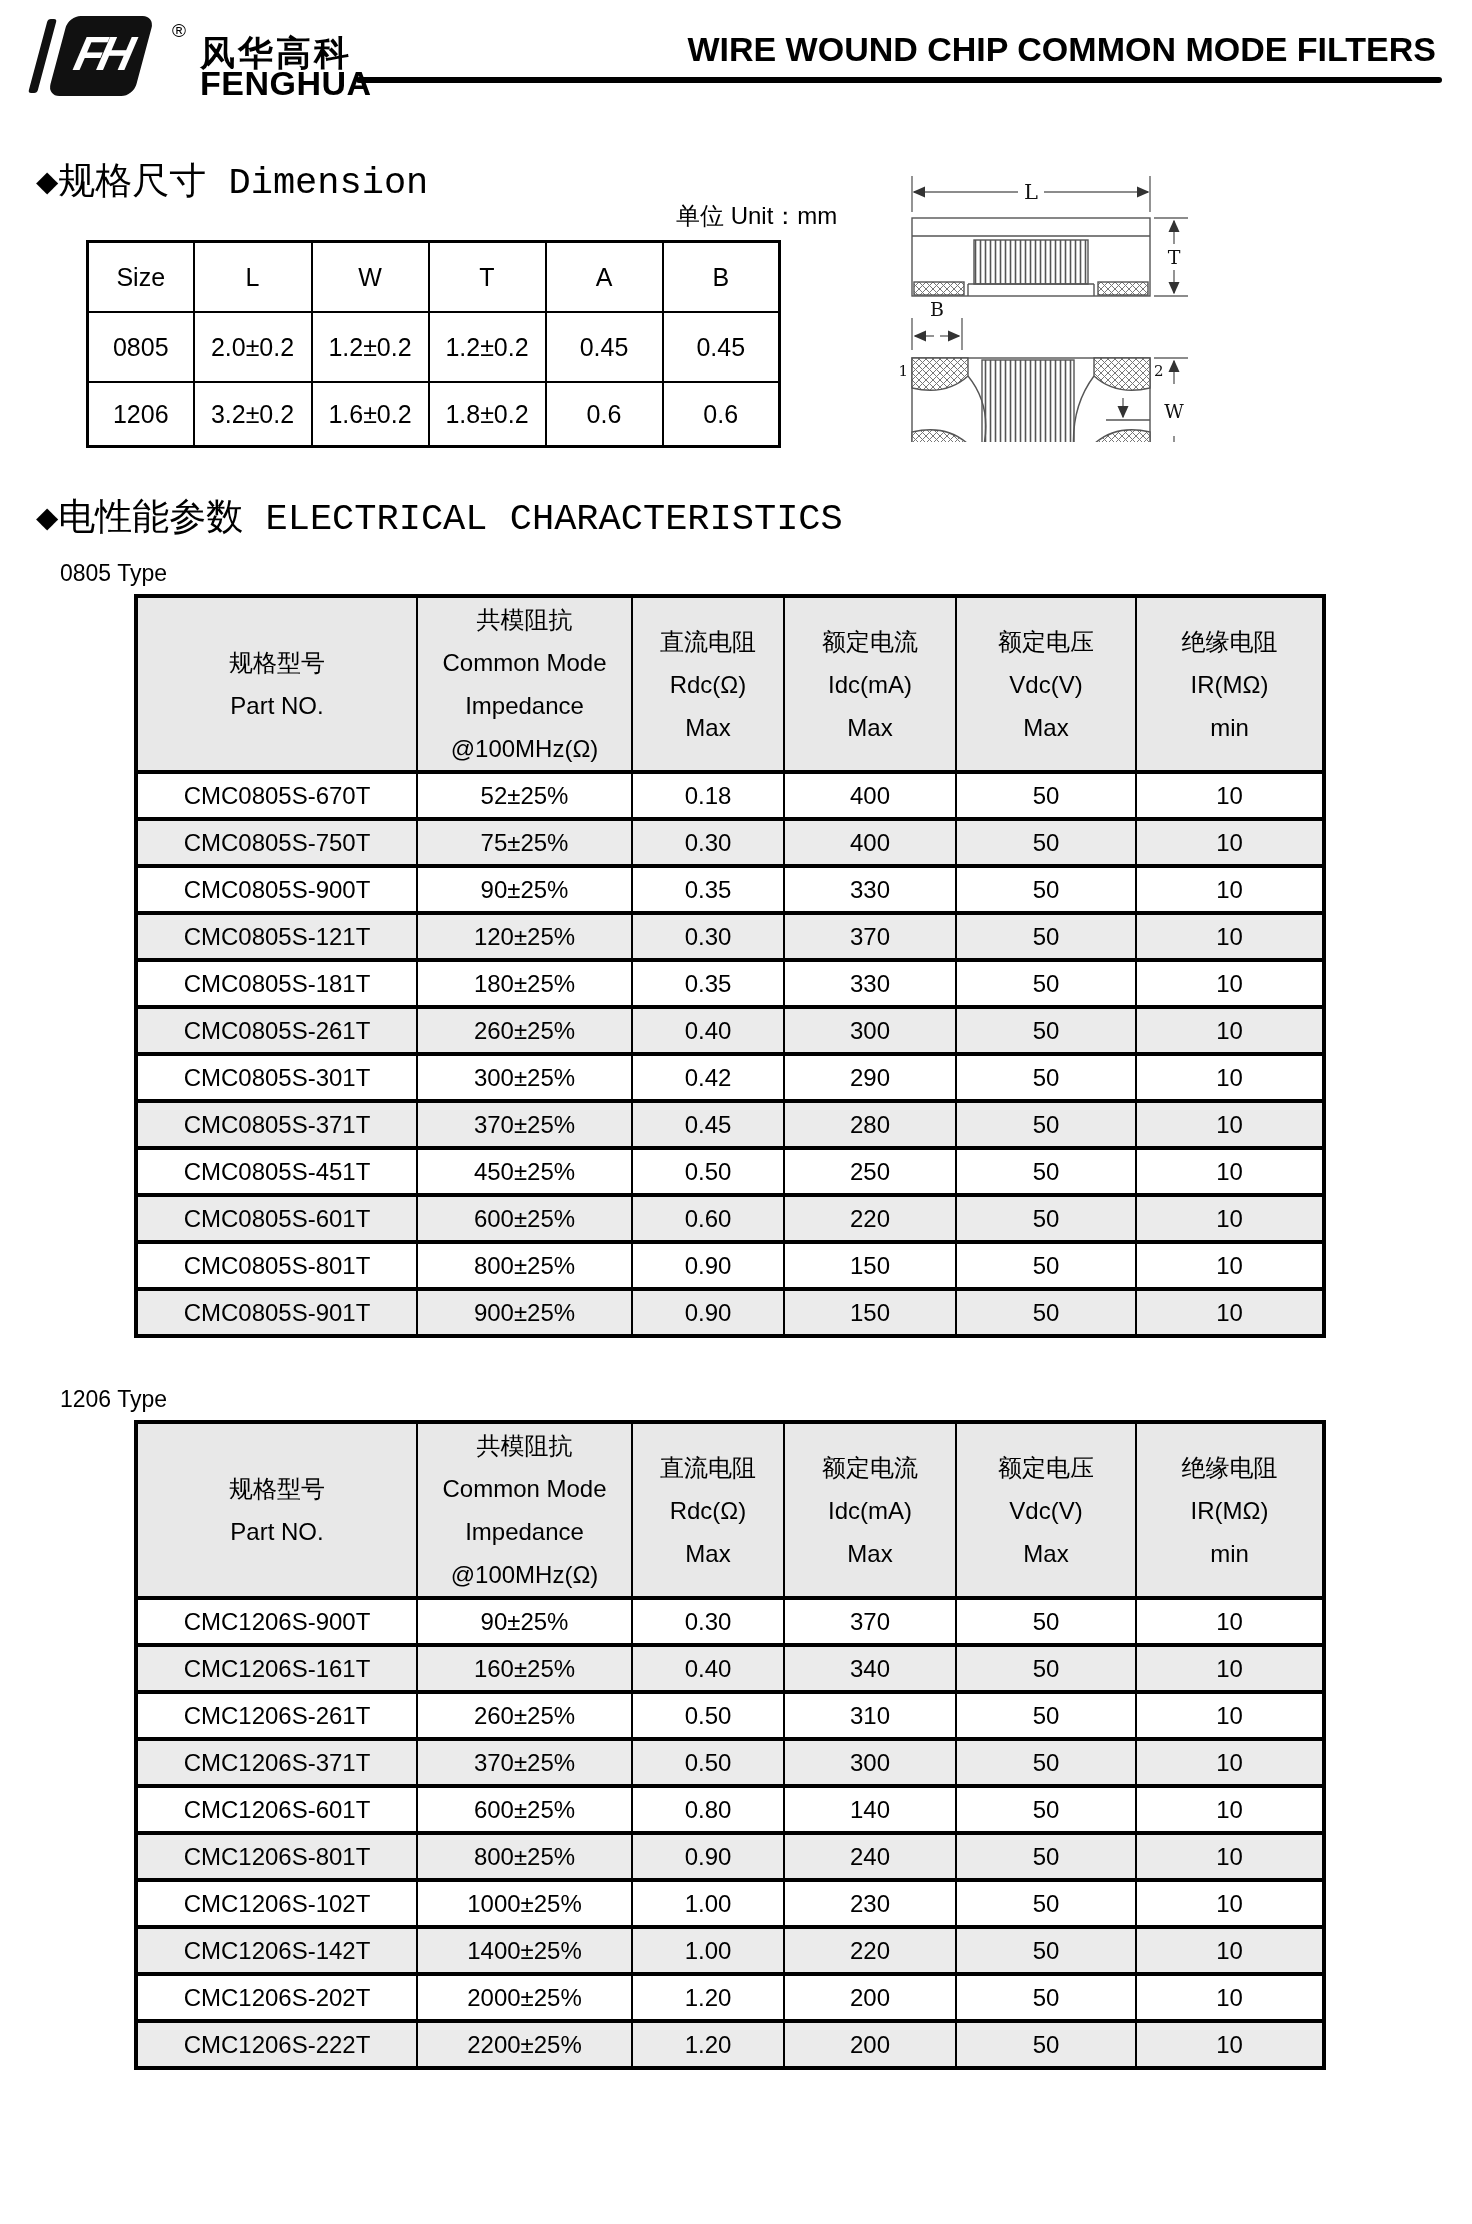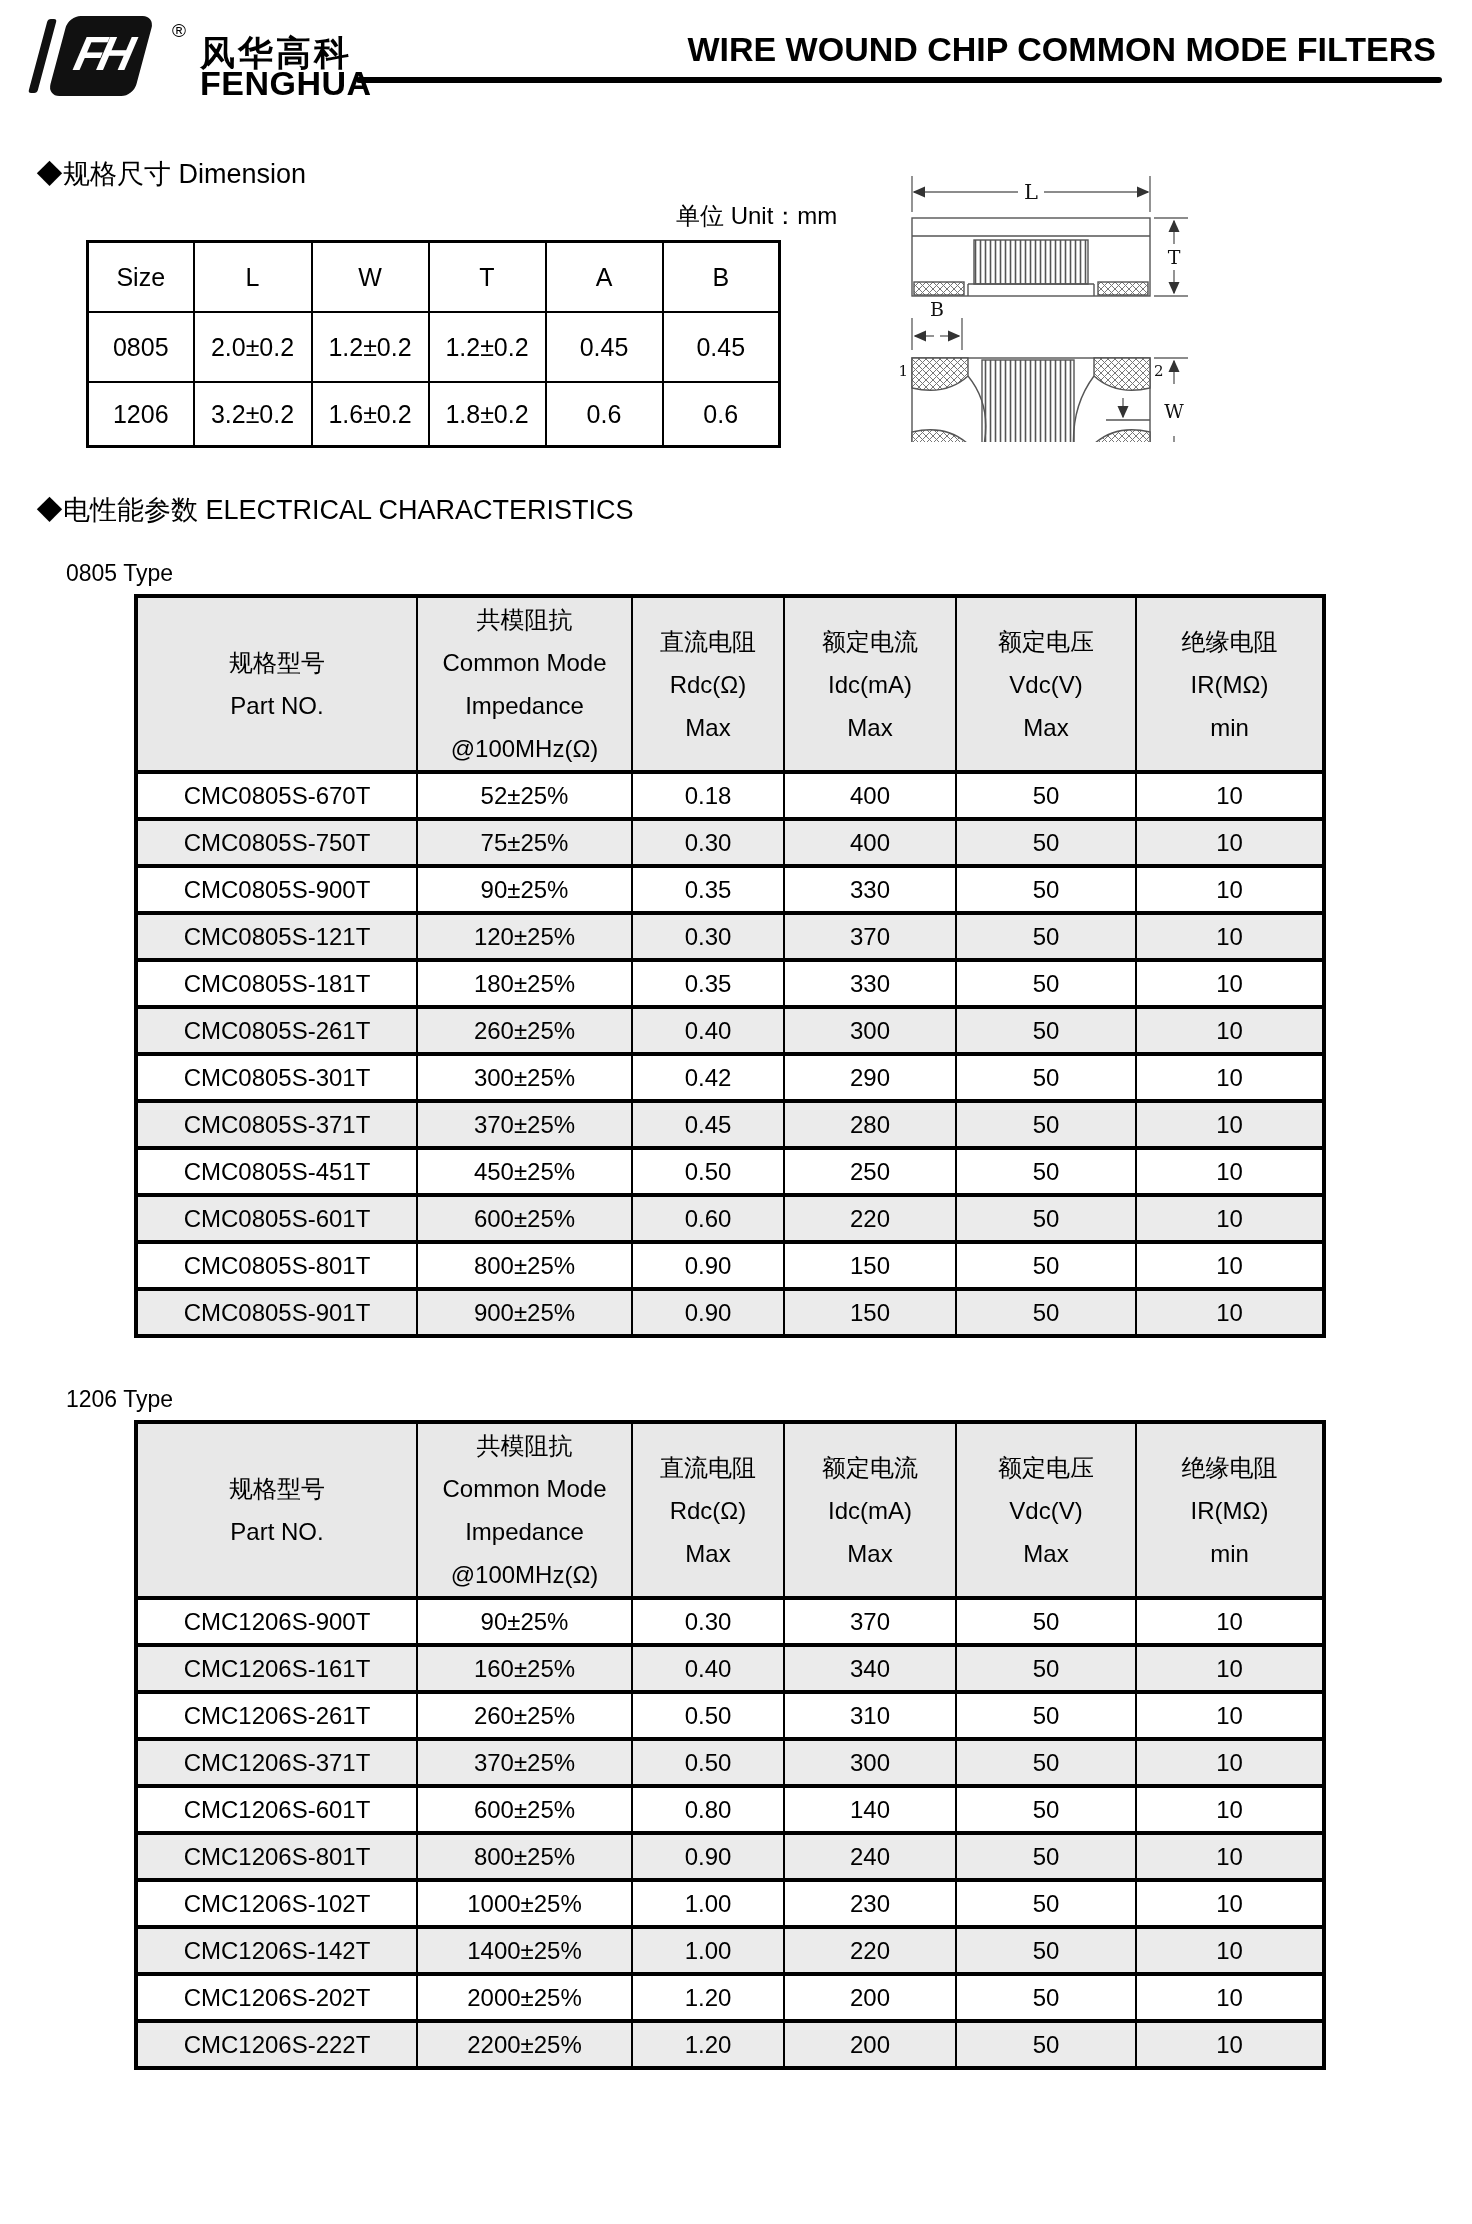--- a/index.html
+++ b/index.html
@@ -12,25 +12,25 @@
   .logo-mark { position:absolute; left:8px; top:6px; width:112px; height:80px; }
   .logo-stripe { position:absolute; left:0; top:3px; width:9px; height:74px; background:#111; transform:skewX(-15deg); border-radius:3px; }
   .logo-body { position:absolute; left:20px; top:0; width:86px; height:80px; background:#111; transform:skewX(-15deg); border-radius:12px; }
   .logo-fh { position:absolute; left:0; top:10px; width:100%; text-align:center; font-style:italic; font-weight:bold; font-size:48px; letter-spacing:-6px; color:#fff; transform:skewX(2deg); }
   .logo-reg { position:absolute; left:134px; top:4px; font-size:19px; }
   .logo-cn { position:absolute; left:170px; top:20px; font-size:35px; font-weight:bold; letter-spacing:3px; white-space:nowrap; }
   .logo-en { position:absolute; left:170px; top:54px; font-size:34px; font-weight:bold; letter-spacing:0.5px; white-space:nowrap; }
   .page-title { position:absolute; top:30px; right:36px; font-size:34px; font-weight:bold; letter-spacing:0px; white-space:nowrap; }
   .header-rule { position:absolute; left:356px; top:77px; width:1086px; height:6px; background:#000; border-radius:3px; }
   
-  .sec-title { position:absolute; font-size:27px; white-space:nowrap; }
+  .sec-title { position:absolute; font-size:37px; white-space:nowrap;font-family:Liberation Mono, monospace; }
   .dim-title { left:36px; top:156px; }
   .elec-title { left:36px; top:492px; }
   .unit-note { position:absolute; left:676px; top:200px; font-size:24px; }
-  .type-label { position:absolute; left:66px; font-size:23px; }
+  .type-label { position:absolute; left:60px; font-size:23px; }
   
   .dtable { position:absolute; left:86px; top:240px; border-collapse:collapse; table-layout:fixed; background:#fff; border:3px solid #000;padding-left:35px; }
   .dtable td { border:2.5px solid #000; text-align:center; vertical-align:middle; font-size:25px; padding:0; }
   .dtable tr:nth-child(1) td { height:68px; }
   .dtable tr:nth-child(2) td { height:62px; }
   .dtable tr:nth-child(3) td { height:58px; }
   
   .etable { position:absolute; left:134px; border-collapse:collapse; table-layout:fixed; background:#fff; border:4px solid #000; }
   .etable th, .etable td { border:2.5px solid #000; border-top-width:4px; border-bottom-width:4px; text-align:center; vertical-align:middle; font-size:24px; font-weight:normal; padding:0; }
   .etable th { background:#e8e8e8; height:168px; }

